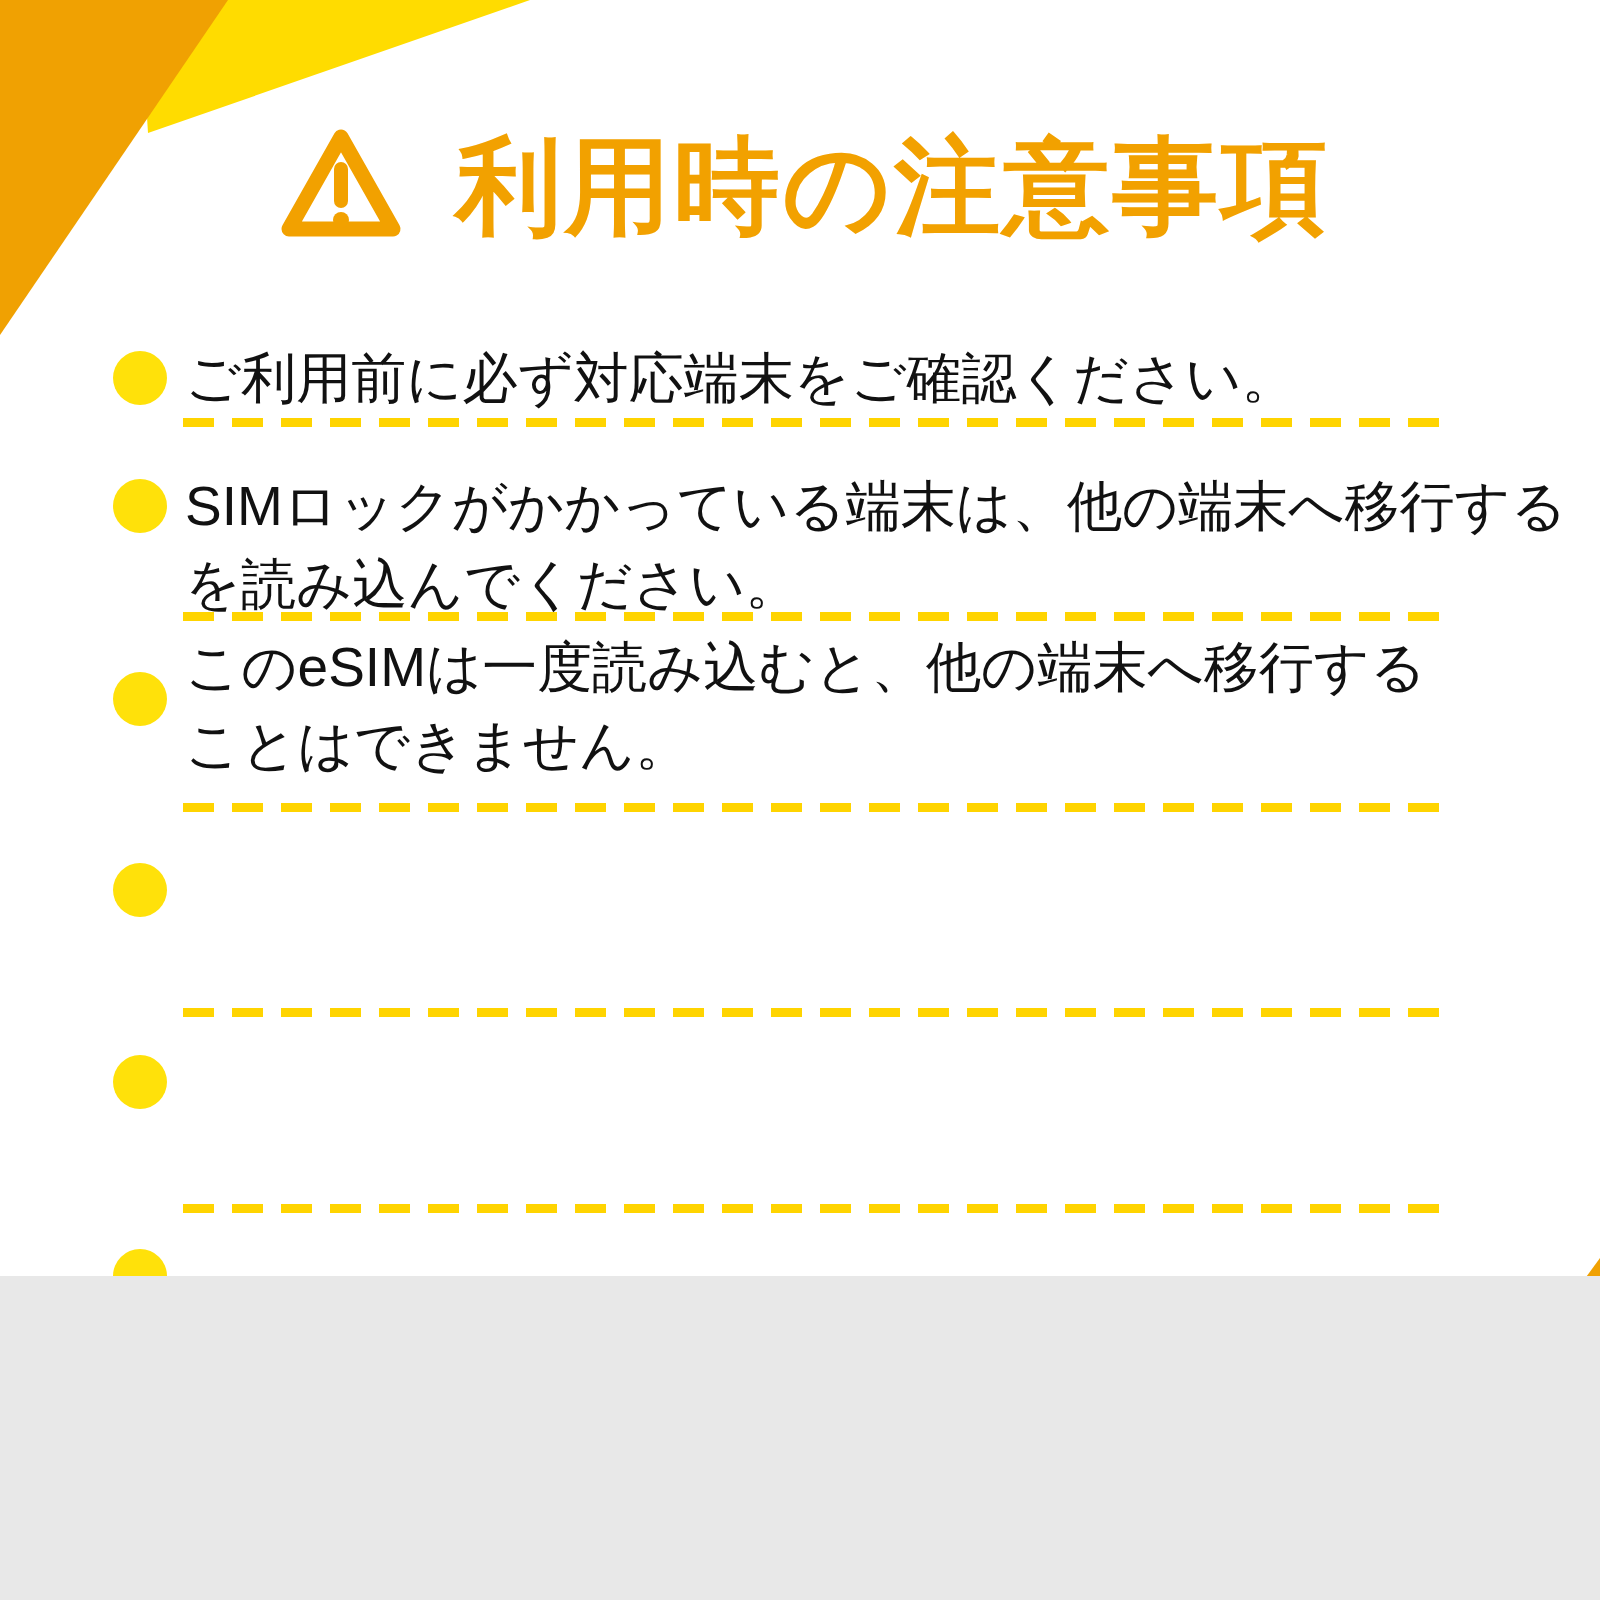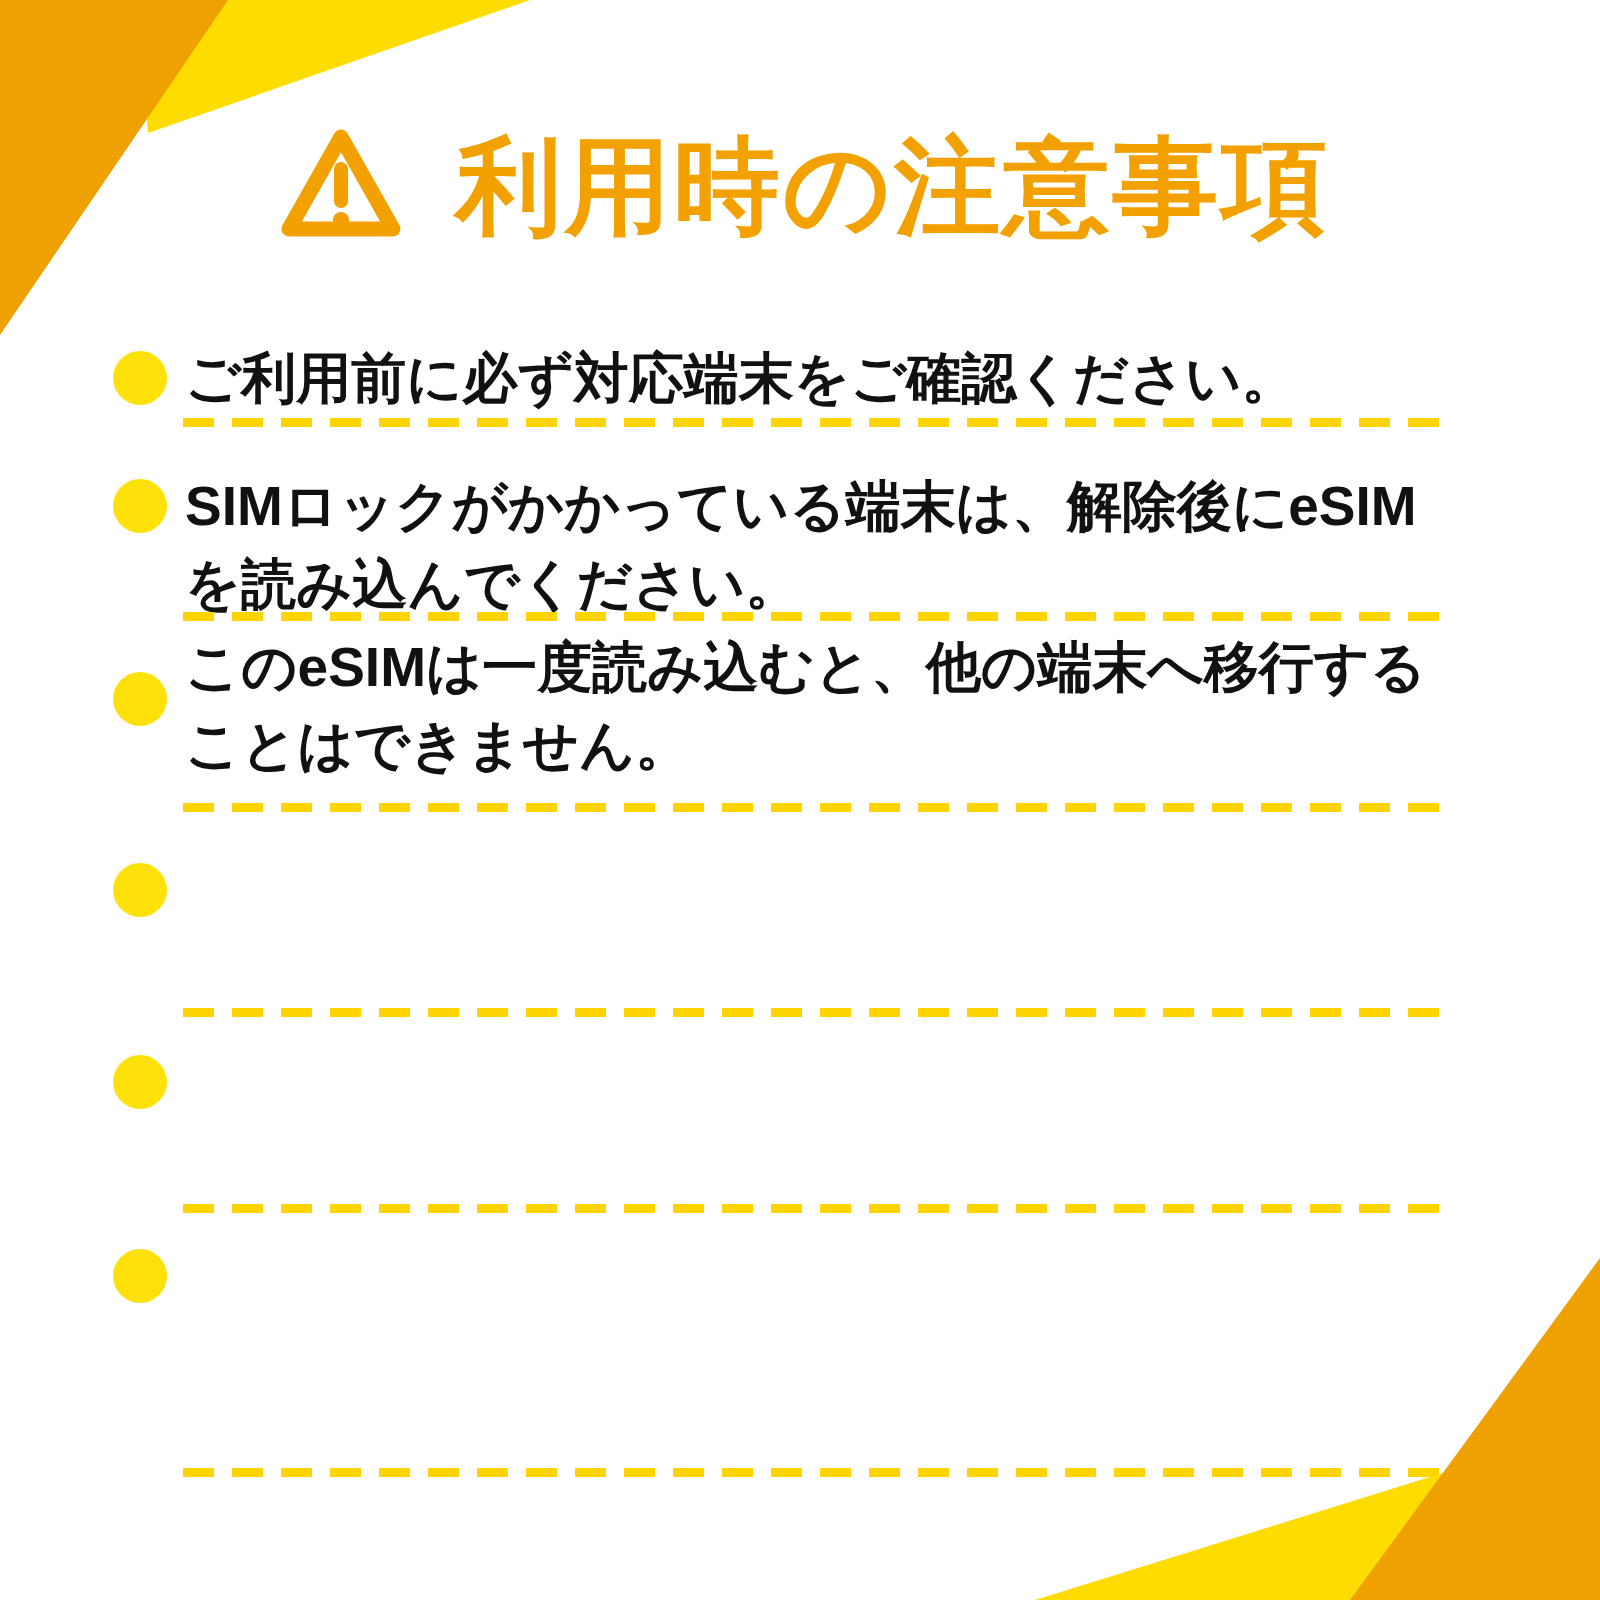--- a/index.html
+++ b/index.html
@@ -1,18 +1,18 @@
 <!DOCTYPE html>
 <html><head>
 <meta charset="utf-8">
 <style>
   html,body{margin:0;padding:0;background:#e8e8e8;}
   .canvas{
     position:relative;
-    width:1600px;height:1600px;
+    width:1600px;height:1276px;
     background:#ffffff;
     overflow:hidden;
     font-family:"Liberation Sans", sans-serif;
   }
   
   .corners{position:absolute;inset:0;z-index:3;pointer-events:none;}
   
   .header{
     position:absolute;top:108px;left:0;width:1600px;height:158px;
     display:flex;align-items:center;justify-content:center;gap:44px;
@@ -28,21 +28,21 @@
   }
   
   .bullet{
     position:absolute;left:113px;width:54px;height:54px;border-radius:50%;
     background:#FFE10A;z-index:1;
   }
   .note-text{
     position:absolute;left:185px;
     color:#111111;
     font-size:55px;
-    font-weight:700;
+    font-weight:400;
     line-height:78px;
     white-space:pre;
     z-index:1;
   }
   .sep{
     position:absolute;left:183px;width:1270px;height:9px;
     background:repeating-linear-gradient(90deg,#FFD400 0 31px,transparent 31px 49px);
     z-index:1;
   }
   .t339{top:339px}.t467{top:467px}.t660{top:628px}.t851{top:851px}.t1043{top:1043px}.t1237{top:1237px}
@@ -61,21 +61,21 @@
       <circle cx="71" cy="101" r="8" fill="#F2A100"></circle>
     </svg>
     <div class="page-title">利用時の注意事項</div>
   </div>
 
   <div class="bullet b351"></div>
   <div class="note-text t339">ご利用前に必ず対応端末をご確認ください。</div>
   <div class="sep s418"></div>
 
   <div class="bullet b479"></div>
-  <div class="note-text t467">SIMロックがかかっている端末は、解除後にeSIM
+  <div class="note-text t467">SIMロックがかかっている端末は、他の端末へ移行する
 を読み込んでください。</div>
   <div class="sep s612"></div>
 
   <div class="bullet b672"></div>
   <div class="note-text t660">このeSIMは一度読み込むと、他の端末へ移行する
 ことはできません。</div>
   <div class="sep s803"></div>
 
   <div class="bullet b863"></div>
   <div class="sep s1008"></div>

